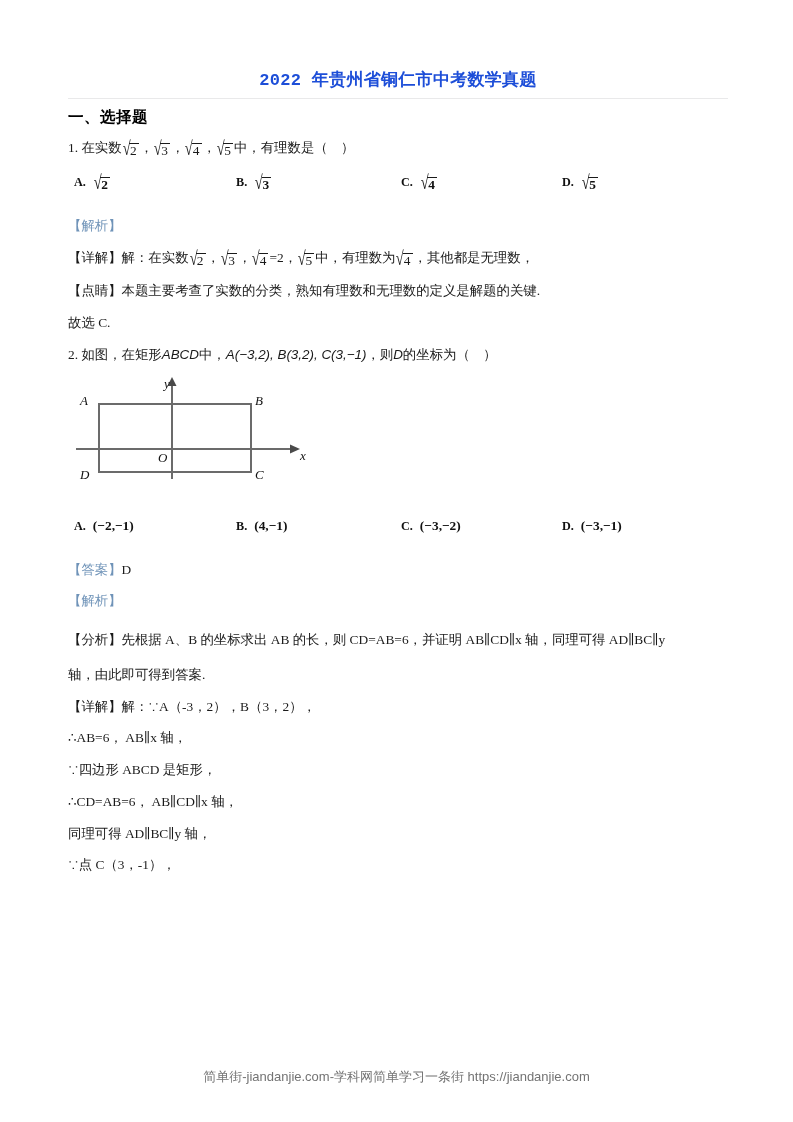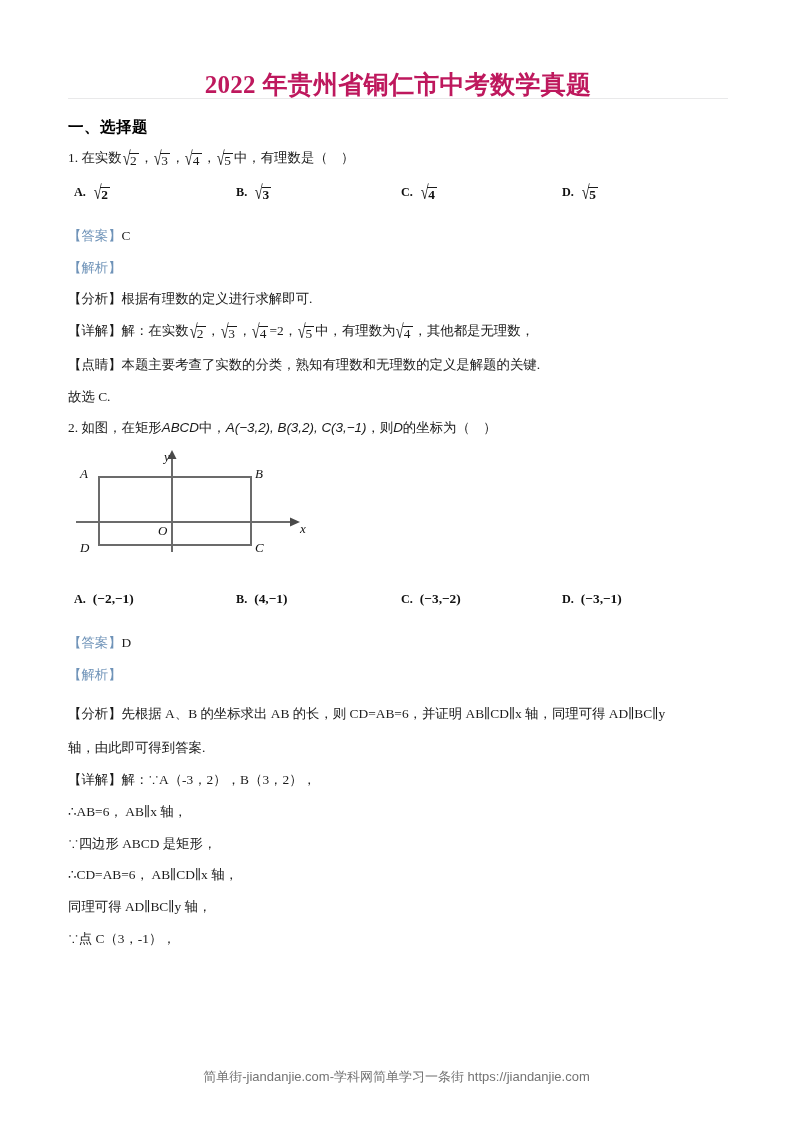--- a/index.html
+++ b/index.html
@@ -24,26 +24,27 @@
   .content {
     position: absolute;
     left: 68px;
     top: 58px;
     width: 660px;
   }
 
   
   .doc-title {
     text-align: center;
-    font-size: 25px;
+    font-size: 17px;
     font-weight: bold;
     letter-spacing: 0.3px;
     margin: 0 0 4px 0;
     padding-top: 10px;
-    color: #be185d;
+    color: #1d4ed8;
+    font-family: Liberation Mono, monospace;
   }
 
   
   .title-rule {
     position: absolute;
     left: 68px;
     top: 98px;
     width: 660px;
     height: 1px;
     background: #e9e9ea;
@@ -163,31 +164,25 @@
         <span class="letter">B.</span><span class="val radical"><span class="sign">√</span><span class="rad-body">3</span></span>
       </div>
       <div class="opt opt2">
         <span class="letter">C.</span><span class="val radical"><span class="sign">√</span><span class="rad-body">4</span></span>
       </div>
       <div class="opt opt3">
         <span class="letter">D.</span><span class="val radical"><span class="sign">√</span><span class="rad-body">5</span></span>
       </div>
     </div>
 
-    <div class="line">
-      <span class="tag">【答案】</span><span>C</span>
-    </div>
 
     <div class="line">
       <span class="tag">【解析】</span>
     </div>
 
-    <div class="line">
-      <span>【分析】</span><span>根据有理数的定义进行求解即可.</span>
-    </div>
 
     <div class="line">
       <span>【详解】</span><span>解：在实数</span><span class="radical"><span class="sign">√</span><span class="rad-body">2</span></span><span>，</span><span class="radical"><span class="sign">√</span><span class="rad-body">3</span></span><span>，</span><span class="radical"><span class="sign">√</span><span class="rad-body">4</span></span><span>=2</span><span>，</span><span class="radical"><span class="sign">√</span><span class="rad-body">5</span></span><span>中，有理数为</span><span class="radical"><span class="sign">√</span><span class="rad-body">4</span></span><span>，其他都是无理数，</span>
     </div>
 
     <div class="line">
       <span>【点睛】</span><span>本题主要考查了实数的分类，熟知有理数和无理数的定义是解题的关键.</span>
     </div>
 
     <div class="line">故选 C.</div>

